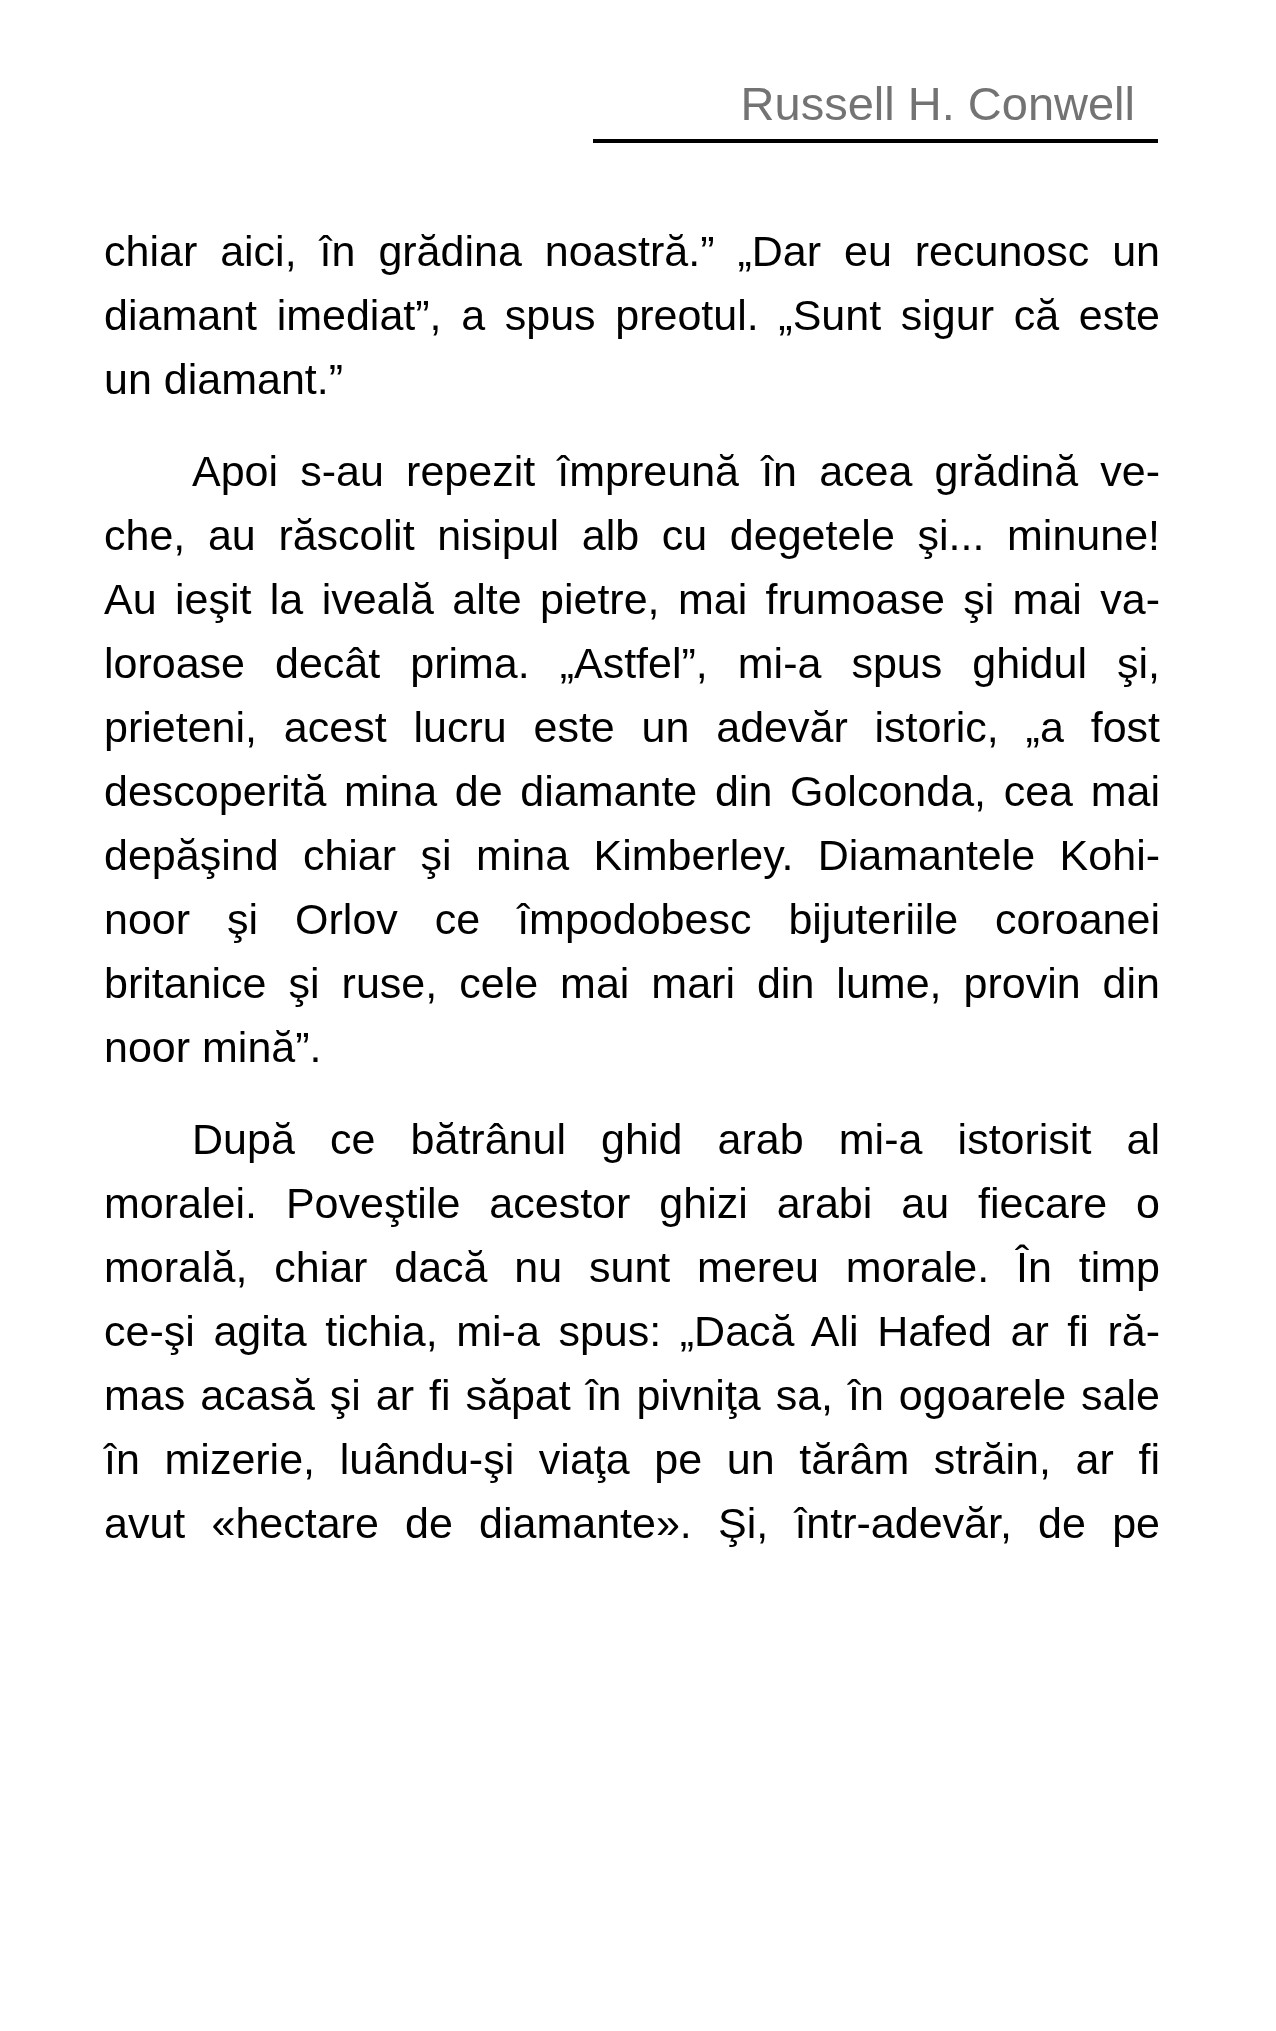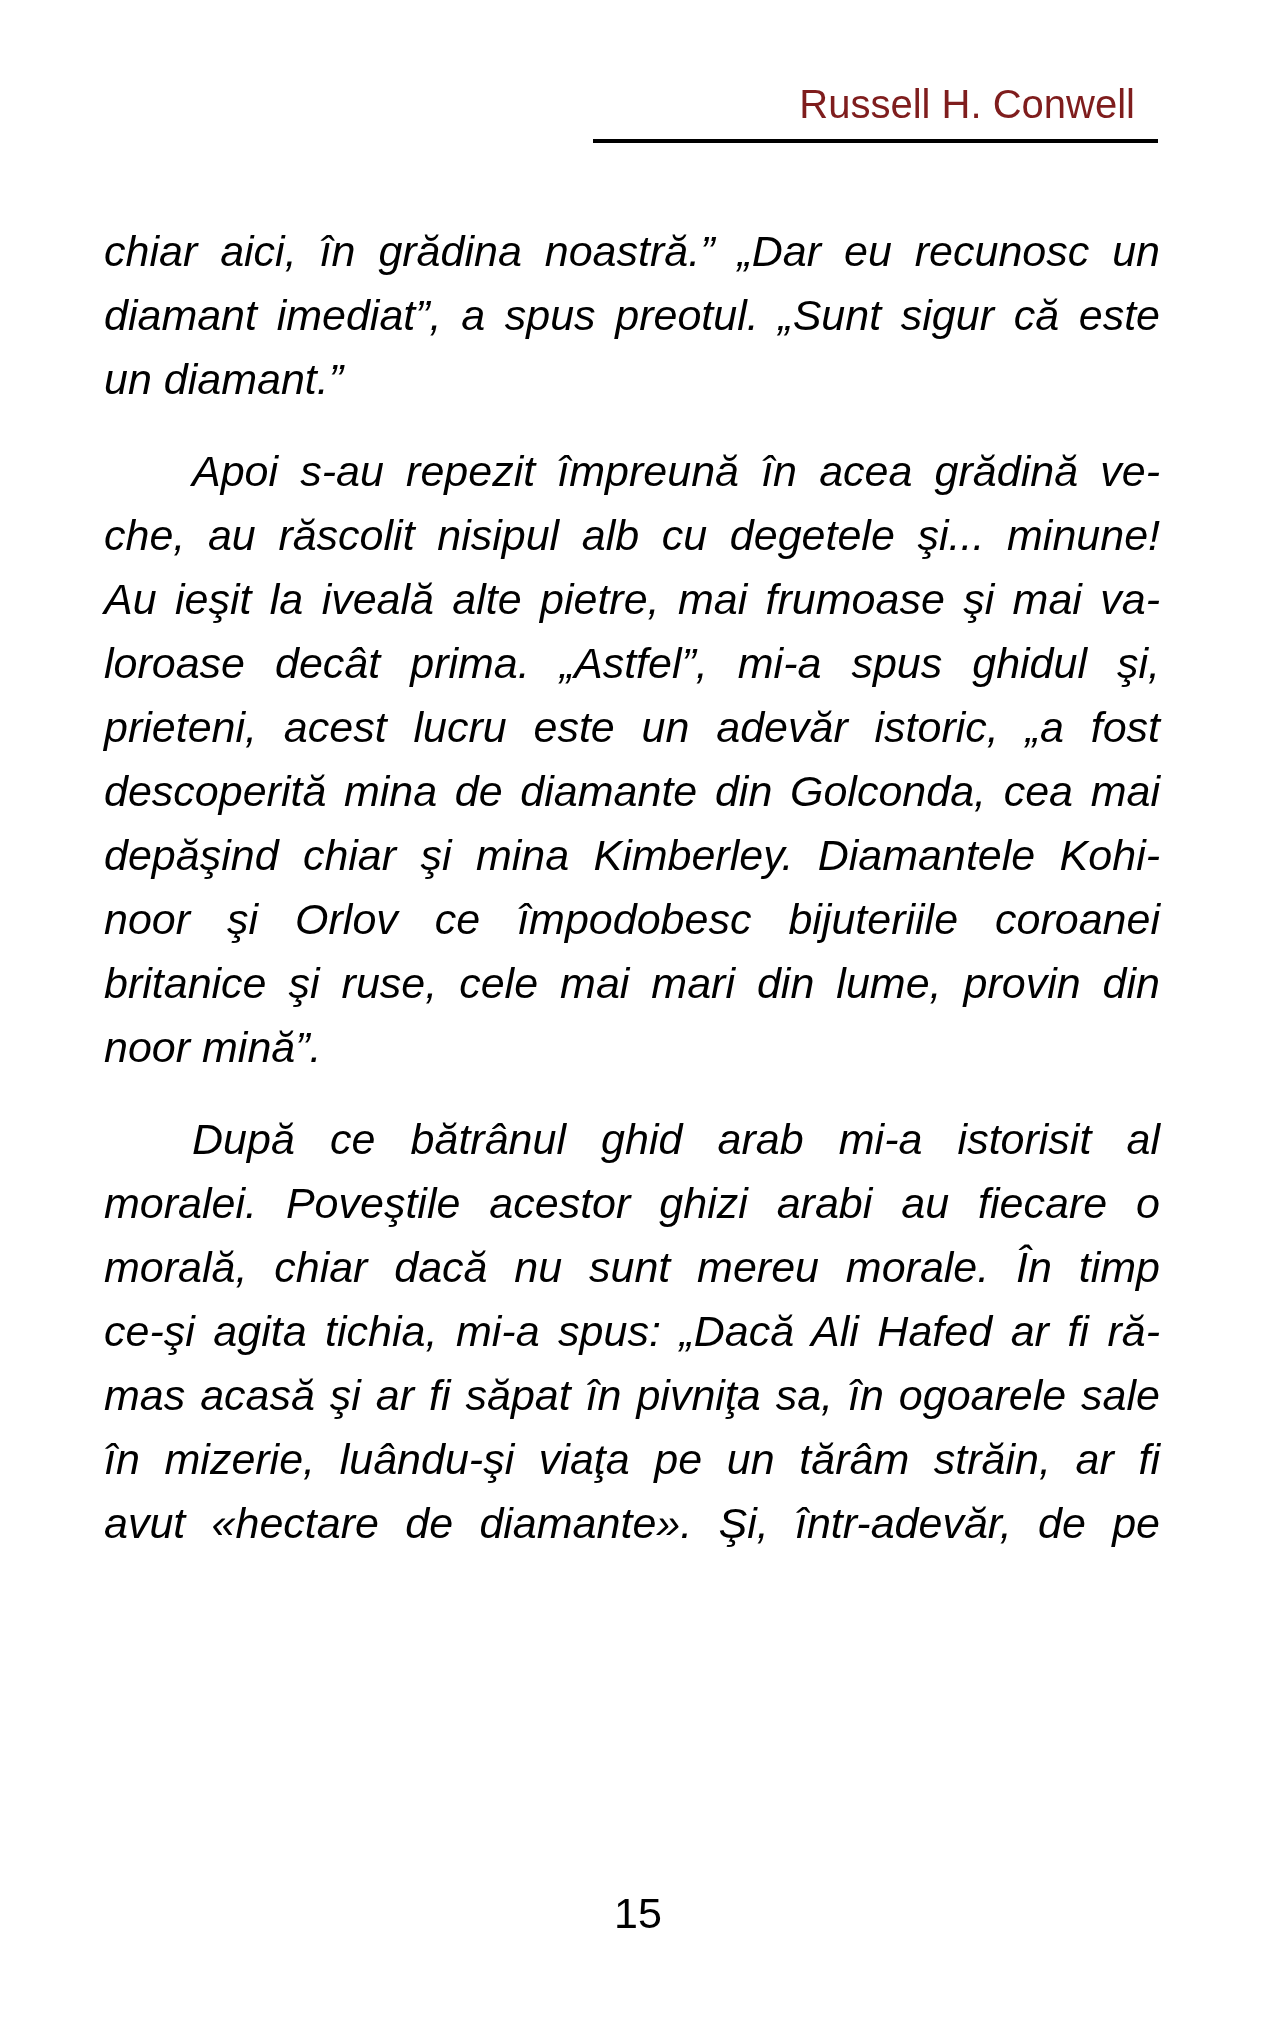--- a/index.html
+++ b/index.html
@@ -16,24 +16,24 @@
     font-family: "Liberation Sans", sans-serif;
     overflow: hidden;
   }
   
   .running-head {
     position: absolute;
     top: 82px;
     left: 0;
     right: 141px;
     text-align: right;
-    font-size: 40px;
+    font-size: 47px;
     line-height: 44px;
     font-weight: 400;
-    color: #7f1d1d;
+    color: #737373;
     white-space: nowrap;
   }
   .header-rule {
     position: absolute;
     top: 139px;
     left: 593px;
     width: 565px;
     height: 4px;
     background: #000000;
   }
@@ -43,21 +43,20 @@
     top: 219px;
     left: 104px;
     width: 1056px;
     font-size: 43px;
     line-height: 64px;
     font-weight: 400;
     color: #000000;
   }
   .paragraph {
     margin: 0 0 28px 0;
-    font-style: italic;
   }
   .line {
     text-align: justify;
     text-align-last: justify;
     white-space: normal;
   }
   .line.indent {
     padding-left: 88px;
   }
   .line.last {
@@ -104,14 +103,13 @@
         <div class="line indent">După ce bătrânul ghid arab mi-a istorisit al</div>
         <div class="line">moralei. Poveştile acestor ghizi arabi au fiecare o</div>
         <div class="line">morală, chiar dacă nu sunt mereu morale. În timp</div>
         <div class="line">ce-şi agita tichia, mi-a spus: „Dacă Ali Hafed ar fi ră-</div>
         <div class="line">mas acasă şi ar fi săpat în pivniţa sa, în ogoarele sale</div>
         <div class="line">în mizerie, luându-şi viaţa pe un tărâm străin, ar fi</div>
         <div class="line">avut «hectare de diamante». Şi, într-adevăr, de pe</div>
       </div>
     </div>
 
-  <div class="page-number">15</div>
 </div>
 
 </body></html>

